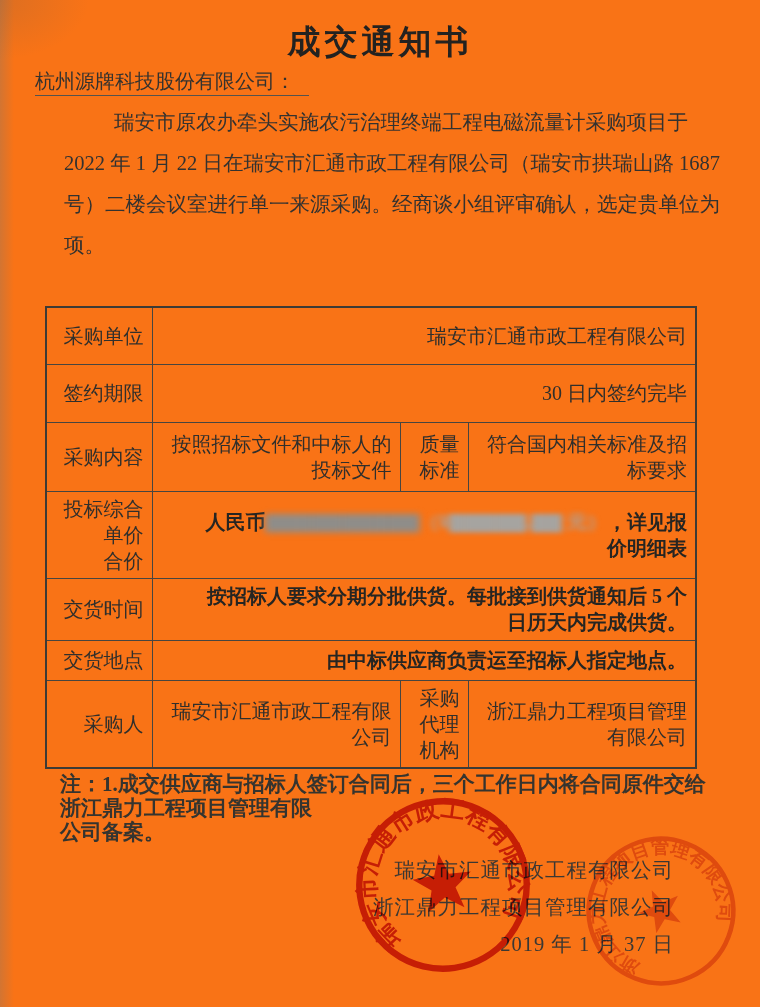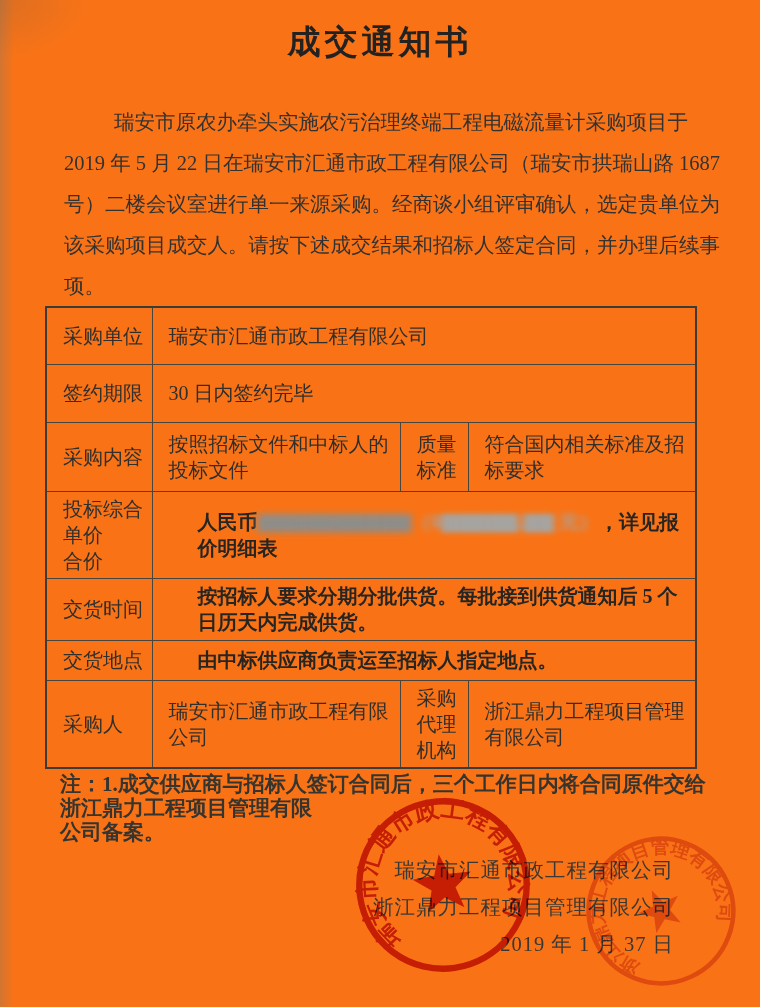--- a/index.html
+++ b/index.html
@@ -37,21 +37,21 @@
   .body-text .line.indent{ text-indent:50px; }
 
   table.award{
     position:absolute; left:45px; top:306px;
     border-collapse:collapse; table-layout:fixed; background:transparent;
   }
   table.award td{
     border:1.6px solid #474540; vertical-align:middle;
     font-size:20px; line-height:26px; color:#302f2c; padding:4px 8px 4px 16px;
   }
-  table.award{ border:2.5px solid #3d3b36; }
+  table.award{ border:2.5px solid #3d3b36;text-align:right; }
   td.lbl{ font-size:19px; padding-left:13px; }
   td.lbl .l2{ display:block; }
   td.lbl-small{ font-size:17px; padding-left:10px; padding-right:4px; }
   td.mid-lbl{ font-size:19px; padding-left:10px; padding-right:2px; }
   tr.bold-val td.val{ font-weight:700; color:#262522;padding-left:45px; }
   .redact1{ filter:blur(3.5px); color:#8f8d89; letter-spacing:0; display:inline-block; transform:scaleY(.9); }
   .redact2{ filter:blur(3px); color:#a6a4a0; display:inline-block; transform:scaleY(.9); }
 
   .notes{
     position:absolute; left:60px; top:772px; width:665px;
@@ -68,26 +68,28 @@
   .stamp-left{ left:352px; top:794px; width:182px; height:182px; opacity:.88; transform:rotate(-8deg); }
   .stamp-right{ left:585px; top:835px; width:152px; height:152px; opacity:.55; transform:rotate(-24deg); }
 </style>
 </head>
 <body>
 
 <div class="page">
 
   <div class="title">成交通知书</div>
 
+  <div class="addressee">
+    <span>杭州源牌科技股份有限公司：</span>
+  </div>
 
   <div class="body-text">
     <div class="line indent">瑞安市原农办牵头实施农污治理终端工程电磁流量计采购项目于</div>
-    <div class="line">2019 年 5 月 22 日在瑞安市汇通市政工程有限公司（瑞安市拱瑞山路 1687</div>
+    <div class="line">2022 年 1 月 22 日在瑞安市汇通市政工程有限公司（瑞安市拱瑞山路 1687</div>
     <div class="line">号）二楼会议室进行单一来源采购。经商谈小组评审确认，选定贵单位为</div>
-    <div class="line">该采购项目成交人。请按下述成交结果和招标人签定合同，并办理后续事</div>
     <div class="line">项。</div>
   </div>
 
   <table class="award">
     <colgroup>
         <col style="width:106px">
         <col style="width:248px">
         <col style="width:68px">
         <col style="width:228px">
       </colgroup>

